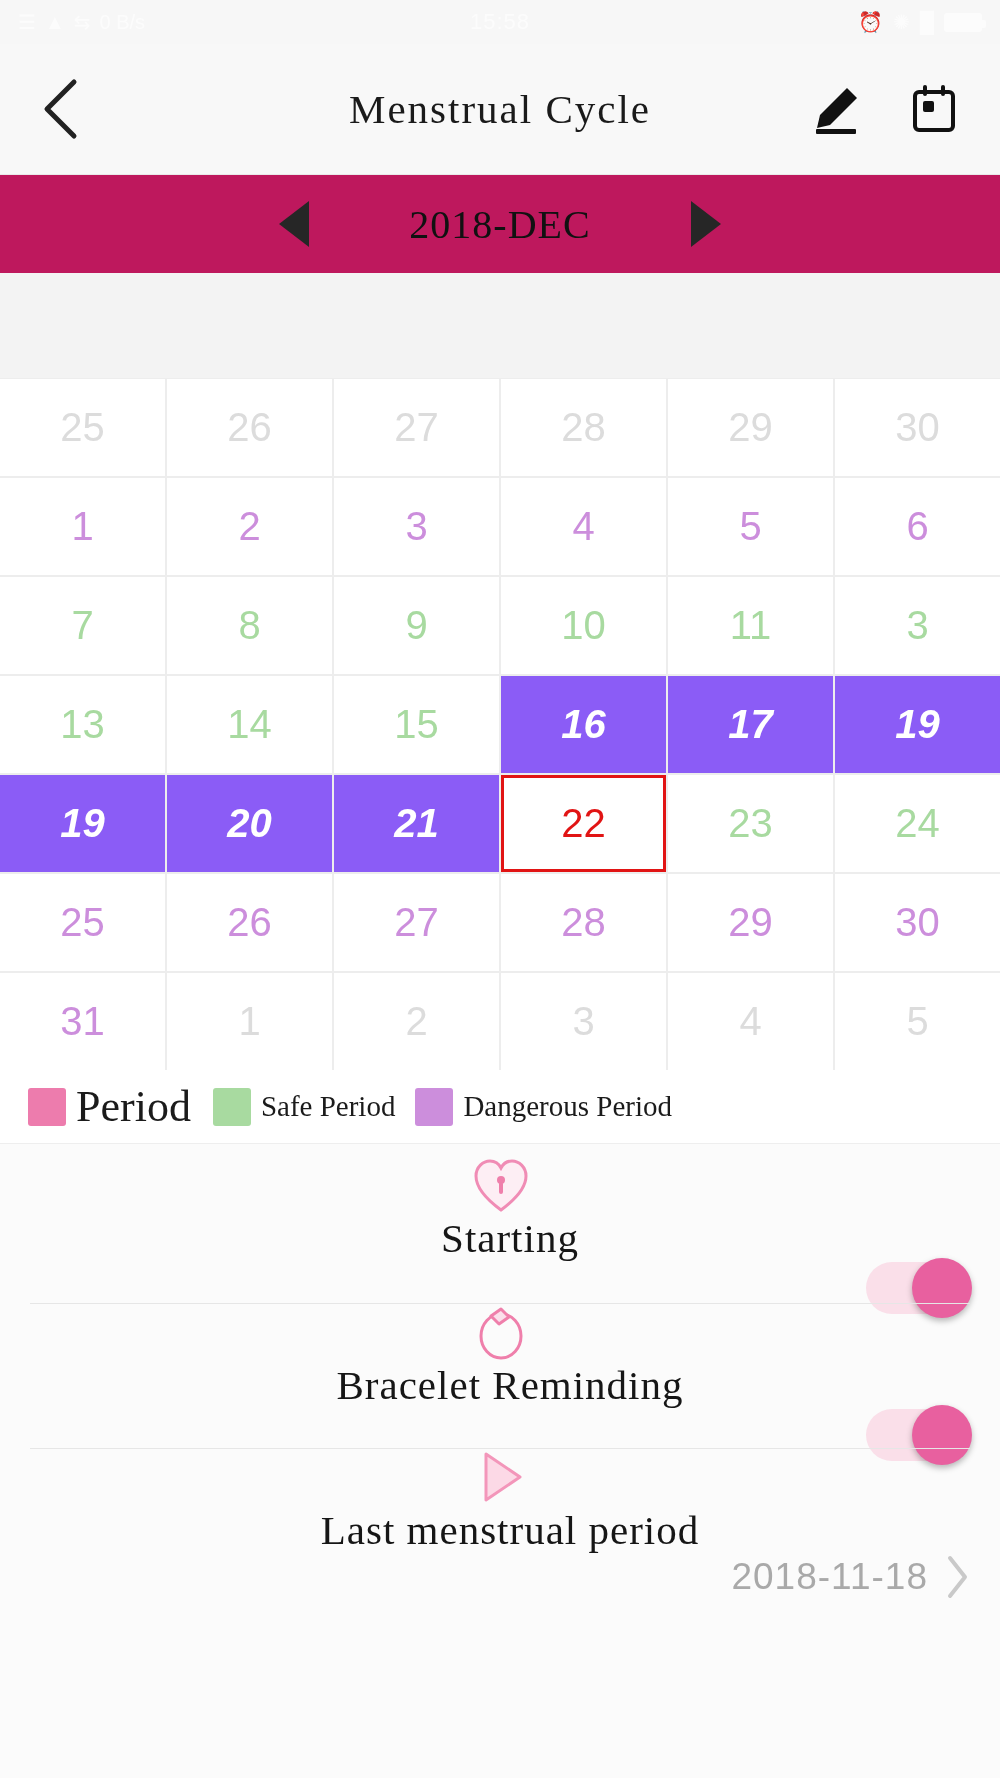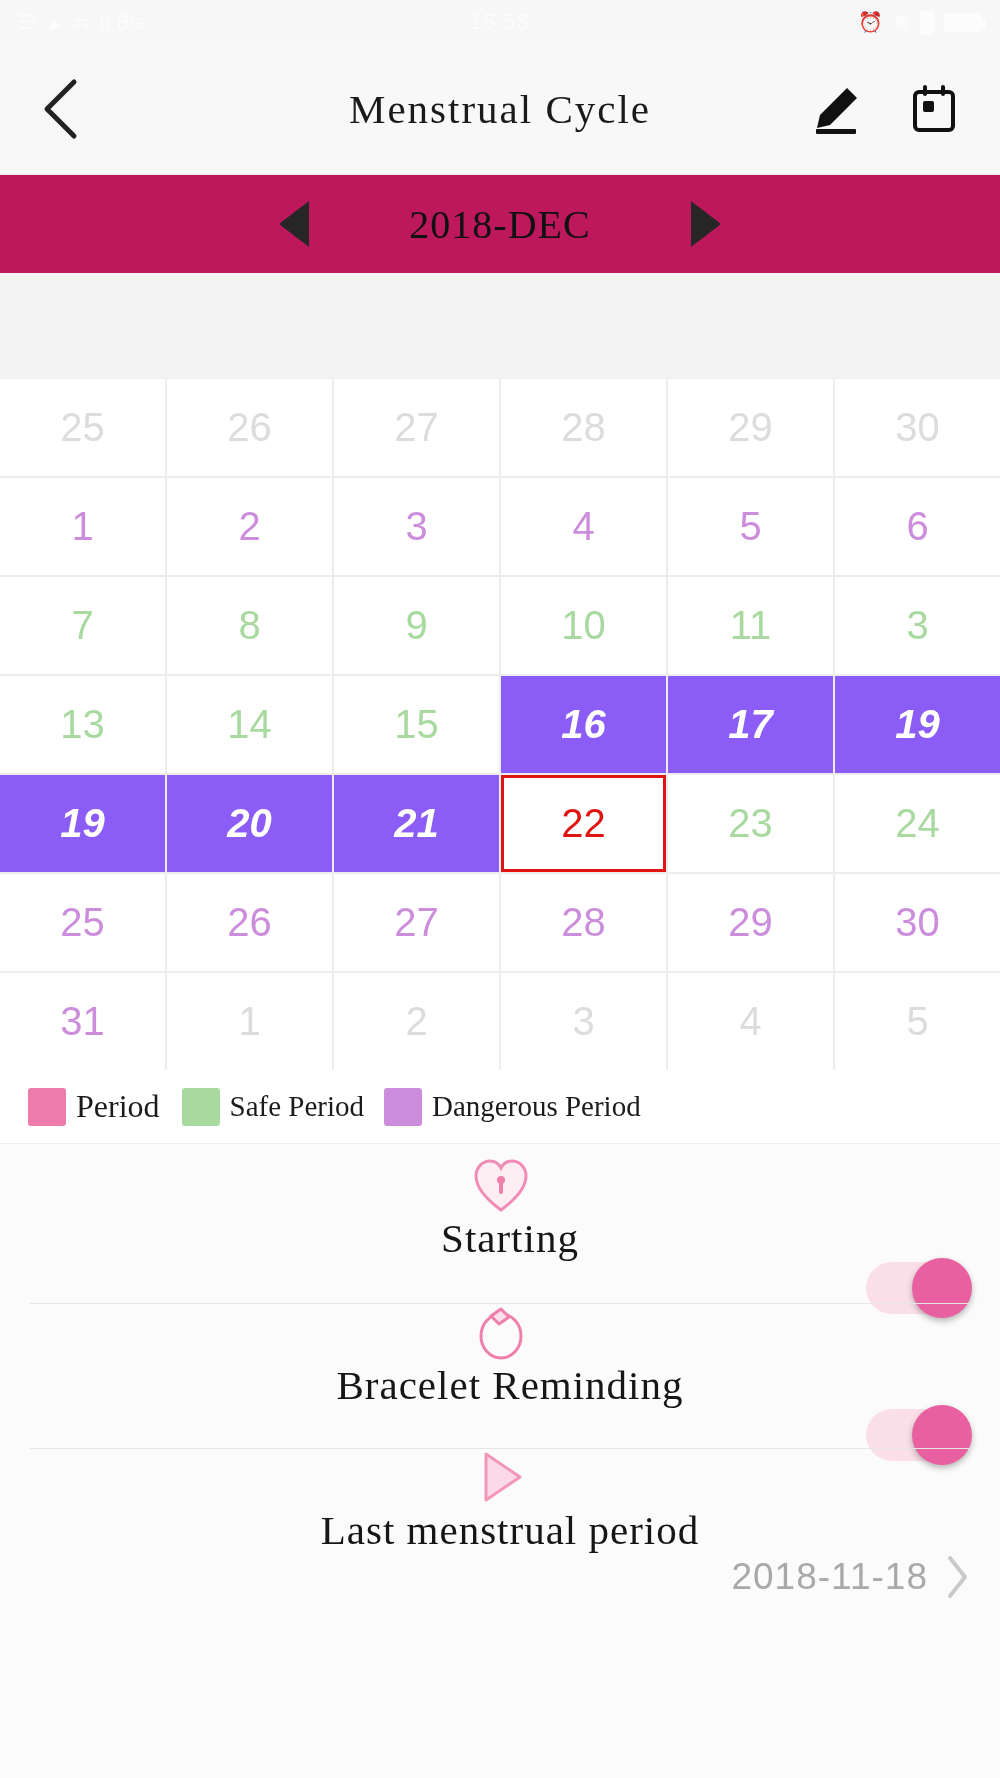--- a/index.html
+++ b/index.html
@@ -129,21 +129,21 @@
     display: flex; align-items: center;
     padding: 0 28px;
     gap: 0;
     border-bottom: 1px solid #eeeeee;
   }
   .legend-item { display: flex; align-items: center; }
   .legend-swatch {
     width: 38px; height: 38px; border-radius: 3px; flex: none;
   }
   .legend-label { margin-left: 10px; color: #1b1b1b; white-space: nowrap; }
-  .legend-item:nth-child(1) .legend-label { font-size: 32px; margin-right: 22px; }
+  .legend-item:nth-child(1) .legend-label { font-size: 44px; margin-right: 22px; }
   .legend-item:nth-child(2) .legend-label { font-size: 29px; margin-right: 20px; }
   .legend-item:nth-child(3) .legend-label { font-size: 29px; }
 
   
   .settings { background: #fbfbfb; padding-top: 14px; }
   .srow {
     height: 145px; display: flex; align-items: center;
     padding: 0 30px 0 32px;
     position: relative;
     cursor: pointer;

